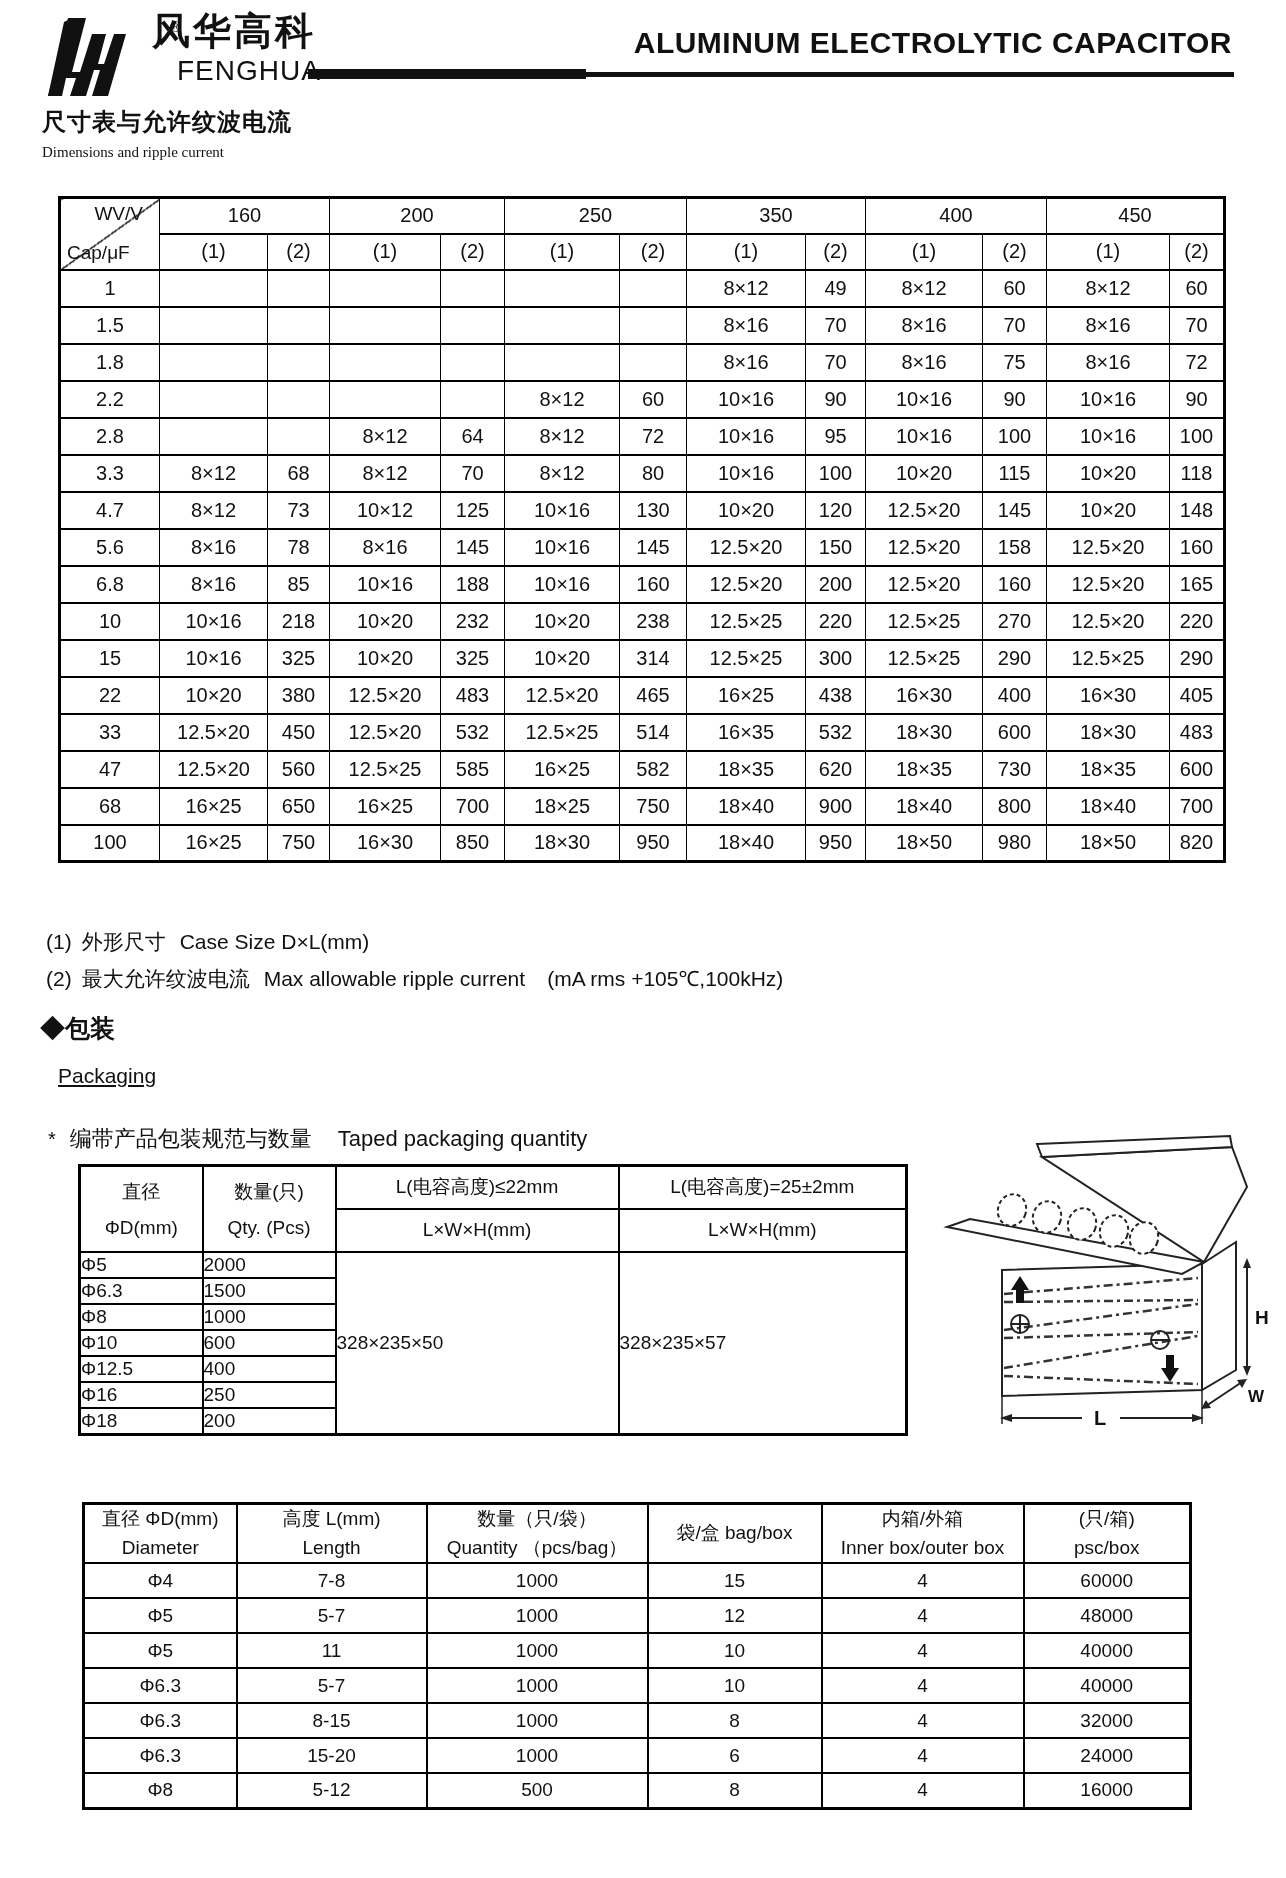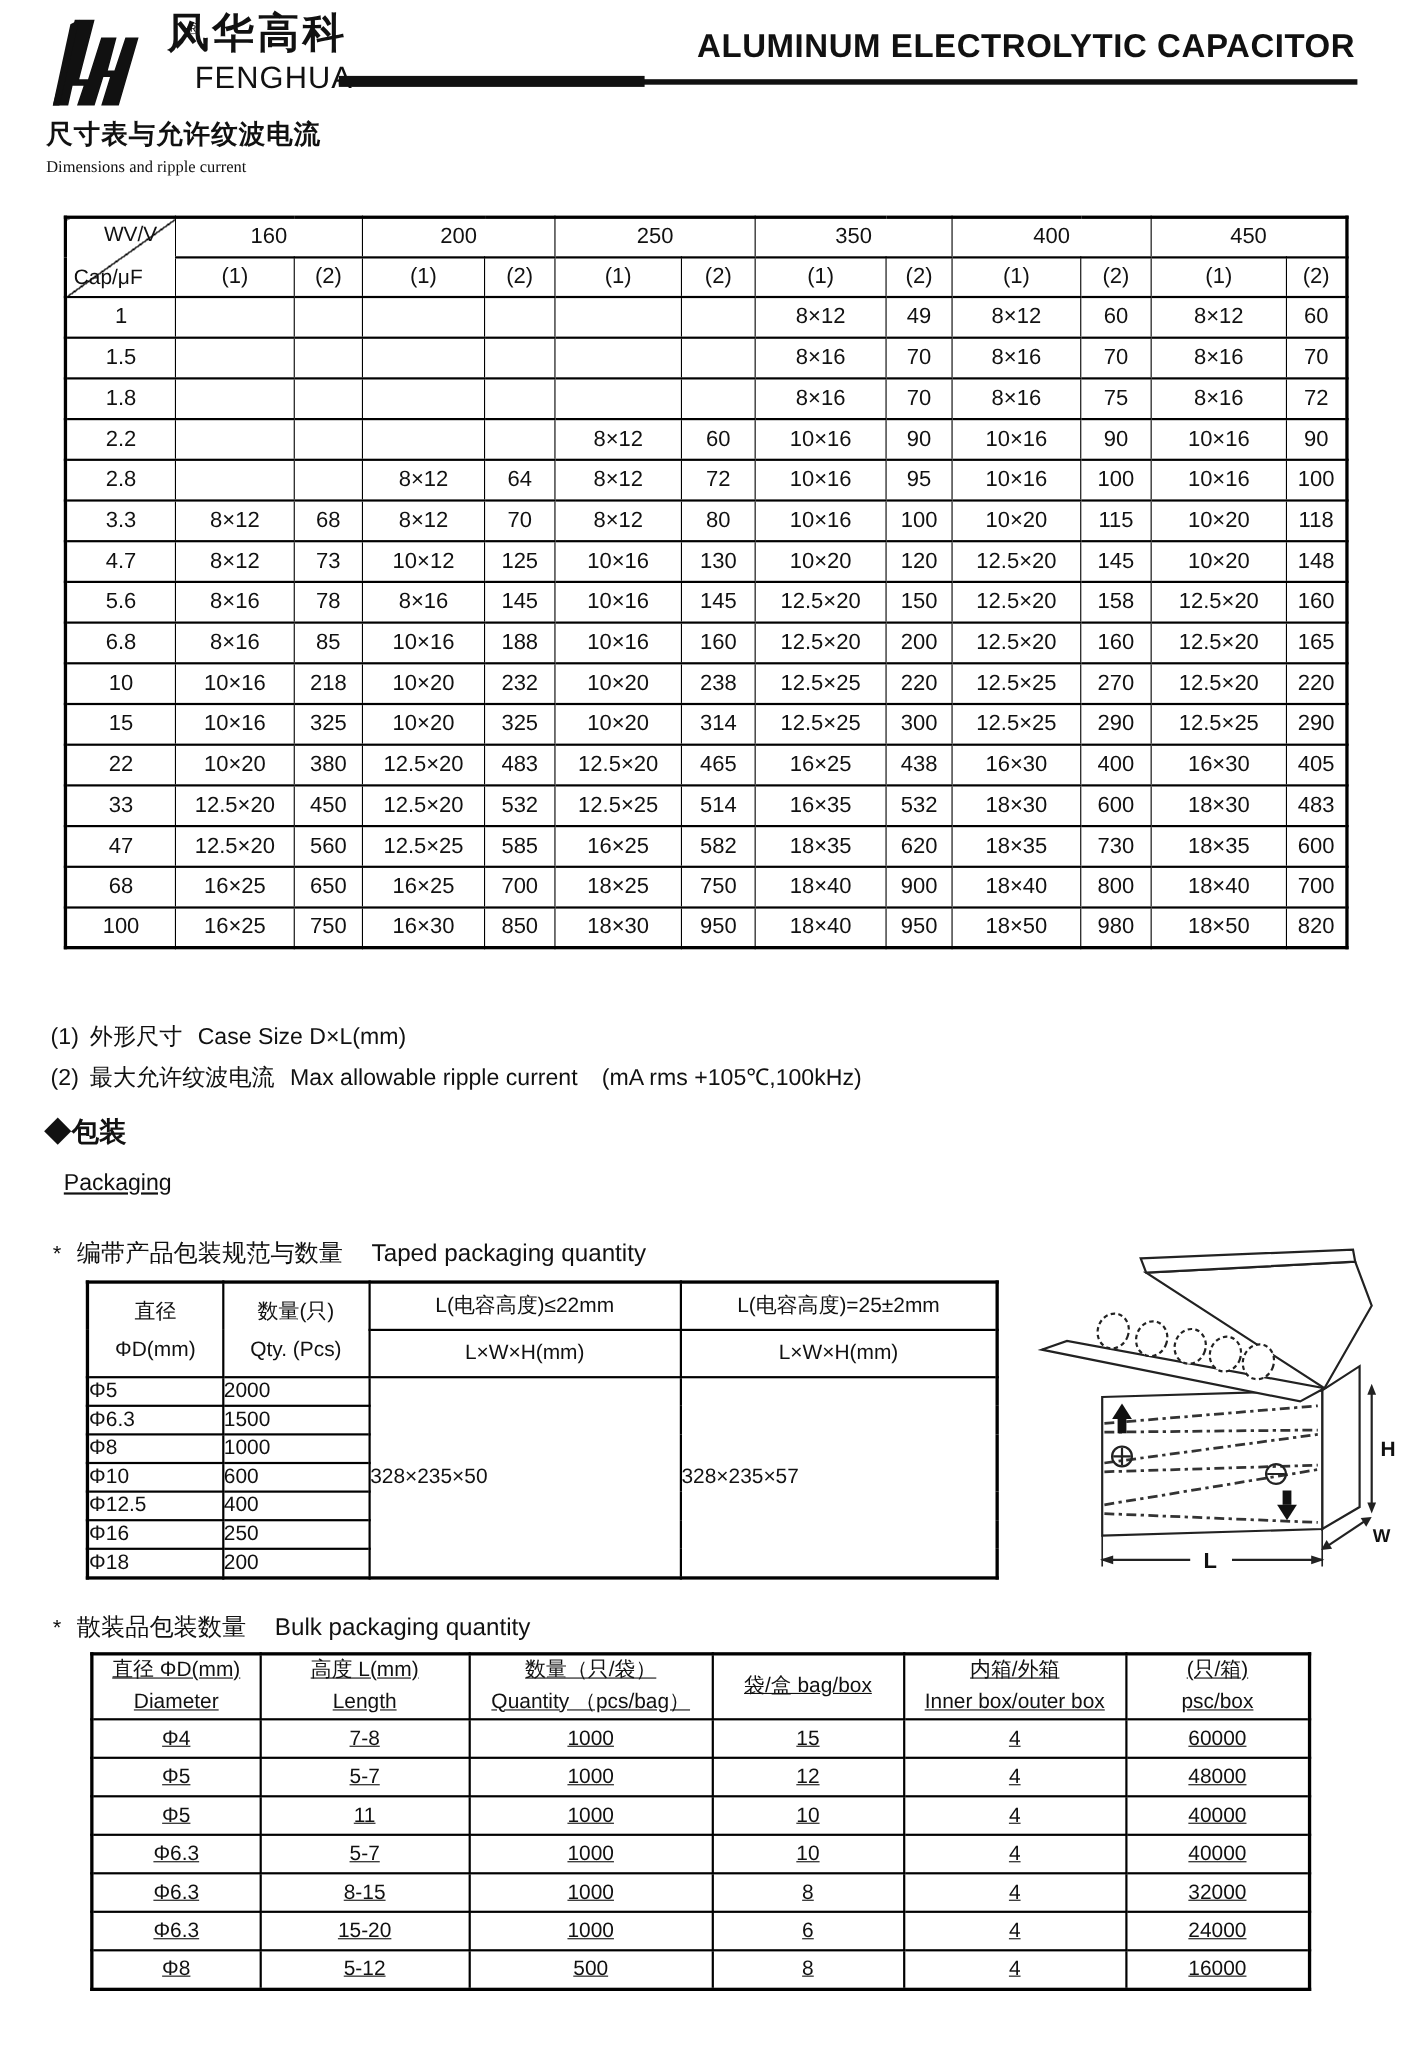--- a/index.html
+++ b/index.html
@@ -53,21 +53,21 @@
   #taped-table th, #taped-table td {
     border:2px solid #000; font-weight:normal; font-size:19px; padding:0; }
   #taped-table thead th { height:40px; }
   #taped-table tbody td { height:26px; }
   .two-line { display:flex; flex-direction:column; justify-content:space-evenly; height:84px; }
 
   
   .pack-diagram { position:absolute; left:942px; top:1132px; }
 
   
-  #bulk-table { position:absolute; left:82px; top:1502px; width:994px; border:3px solid #000;text-decoration:underline; }
+  #bulk-table { position:absolute; left:82px; top:1502px; width:994px; border:3px solid #000; }
   #bulk-table th, #bulk-table td {
     border:2px solid #000; text-align:center; font-weight:normal; font-size:19px; padding:0; }
   #bulk-table thead th { height:58px; vertical-align:middle; }
   #bulk-table thead th div { line-height:1.5; }
   #bulk-table tbody td { height:35px; }
 </style>
 </head>
 <body>
 
 <div class="page">
@@ -512,23 +512,20 @@
       <line x1="60" y1="264" x2="60" y2="292" stroke="#222" stroke-width="1.5"></line>
       <line x1="260" y1="258" x2="260" y2="292" stroke="#222" stroke-width="1.5"></line>
       <line x1="60" y1="286" x2="140" y2="286" stroke="#222" stroke-width="2"></line>
       <line x1="178" y1="286" x2="260" y2="286" stroke="#222" stroke-width="2"></line>
       <polygon points="58,286 70,282 70,290" fill="#222"></polygon>
       <polygon points="262,286 250,282 250,290" fill="#222"></polygon>
       <text x="152" y="293" font-size="20" font-weight="bold" fill="#111">L</text>
     </svg>
   </div>
 
-  <div class="caption" style="left:48px; top:1464px">
-    <span class="star">*</span><span>散装品包装数量</span><span class="cap-en">Bulk packaging quantity</span>
-  </div>
 
   <table id="bulk-table">
     <colgroup>
       <col style="width:153px">
         <col style="width:190px">
         <col style="width:221px">
       <col style="width:174px">
         <col style="width:202px">
         <col style="width:167px">
     </colgroup>

